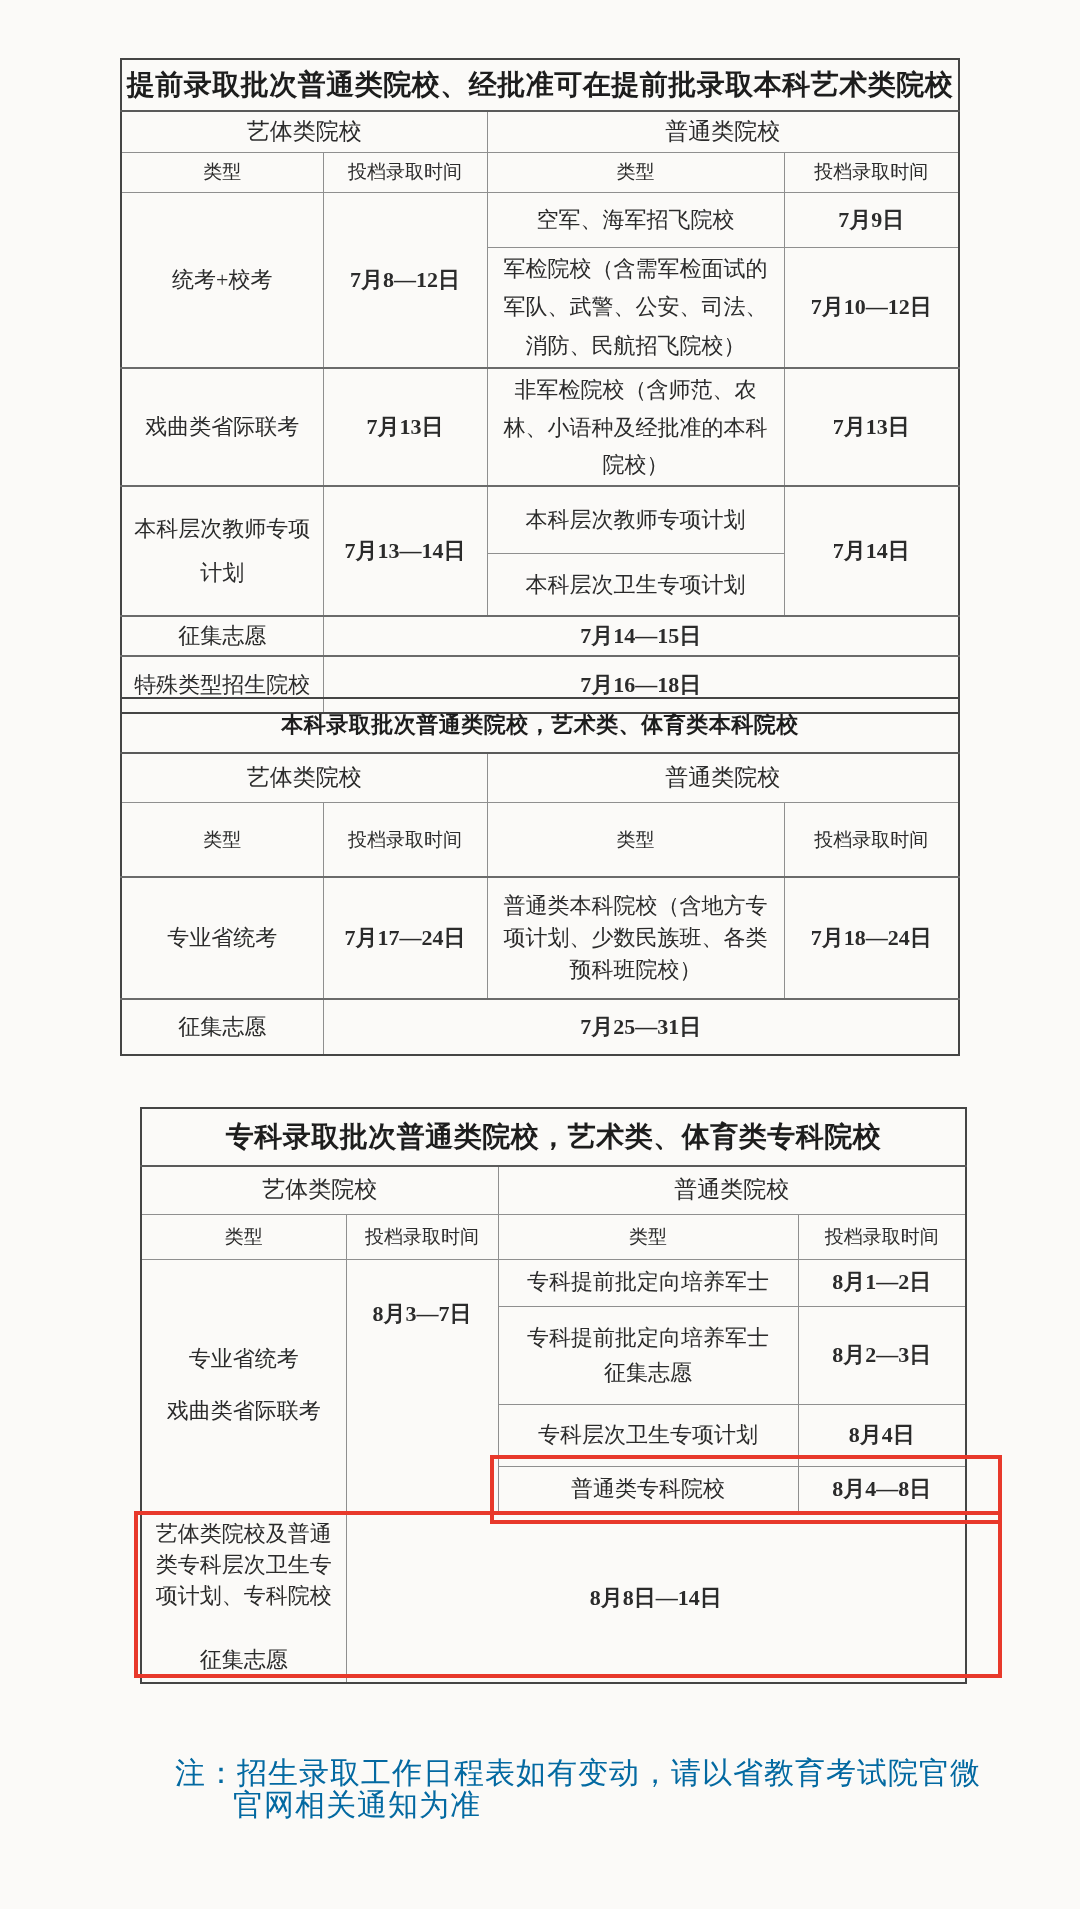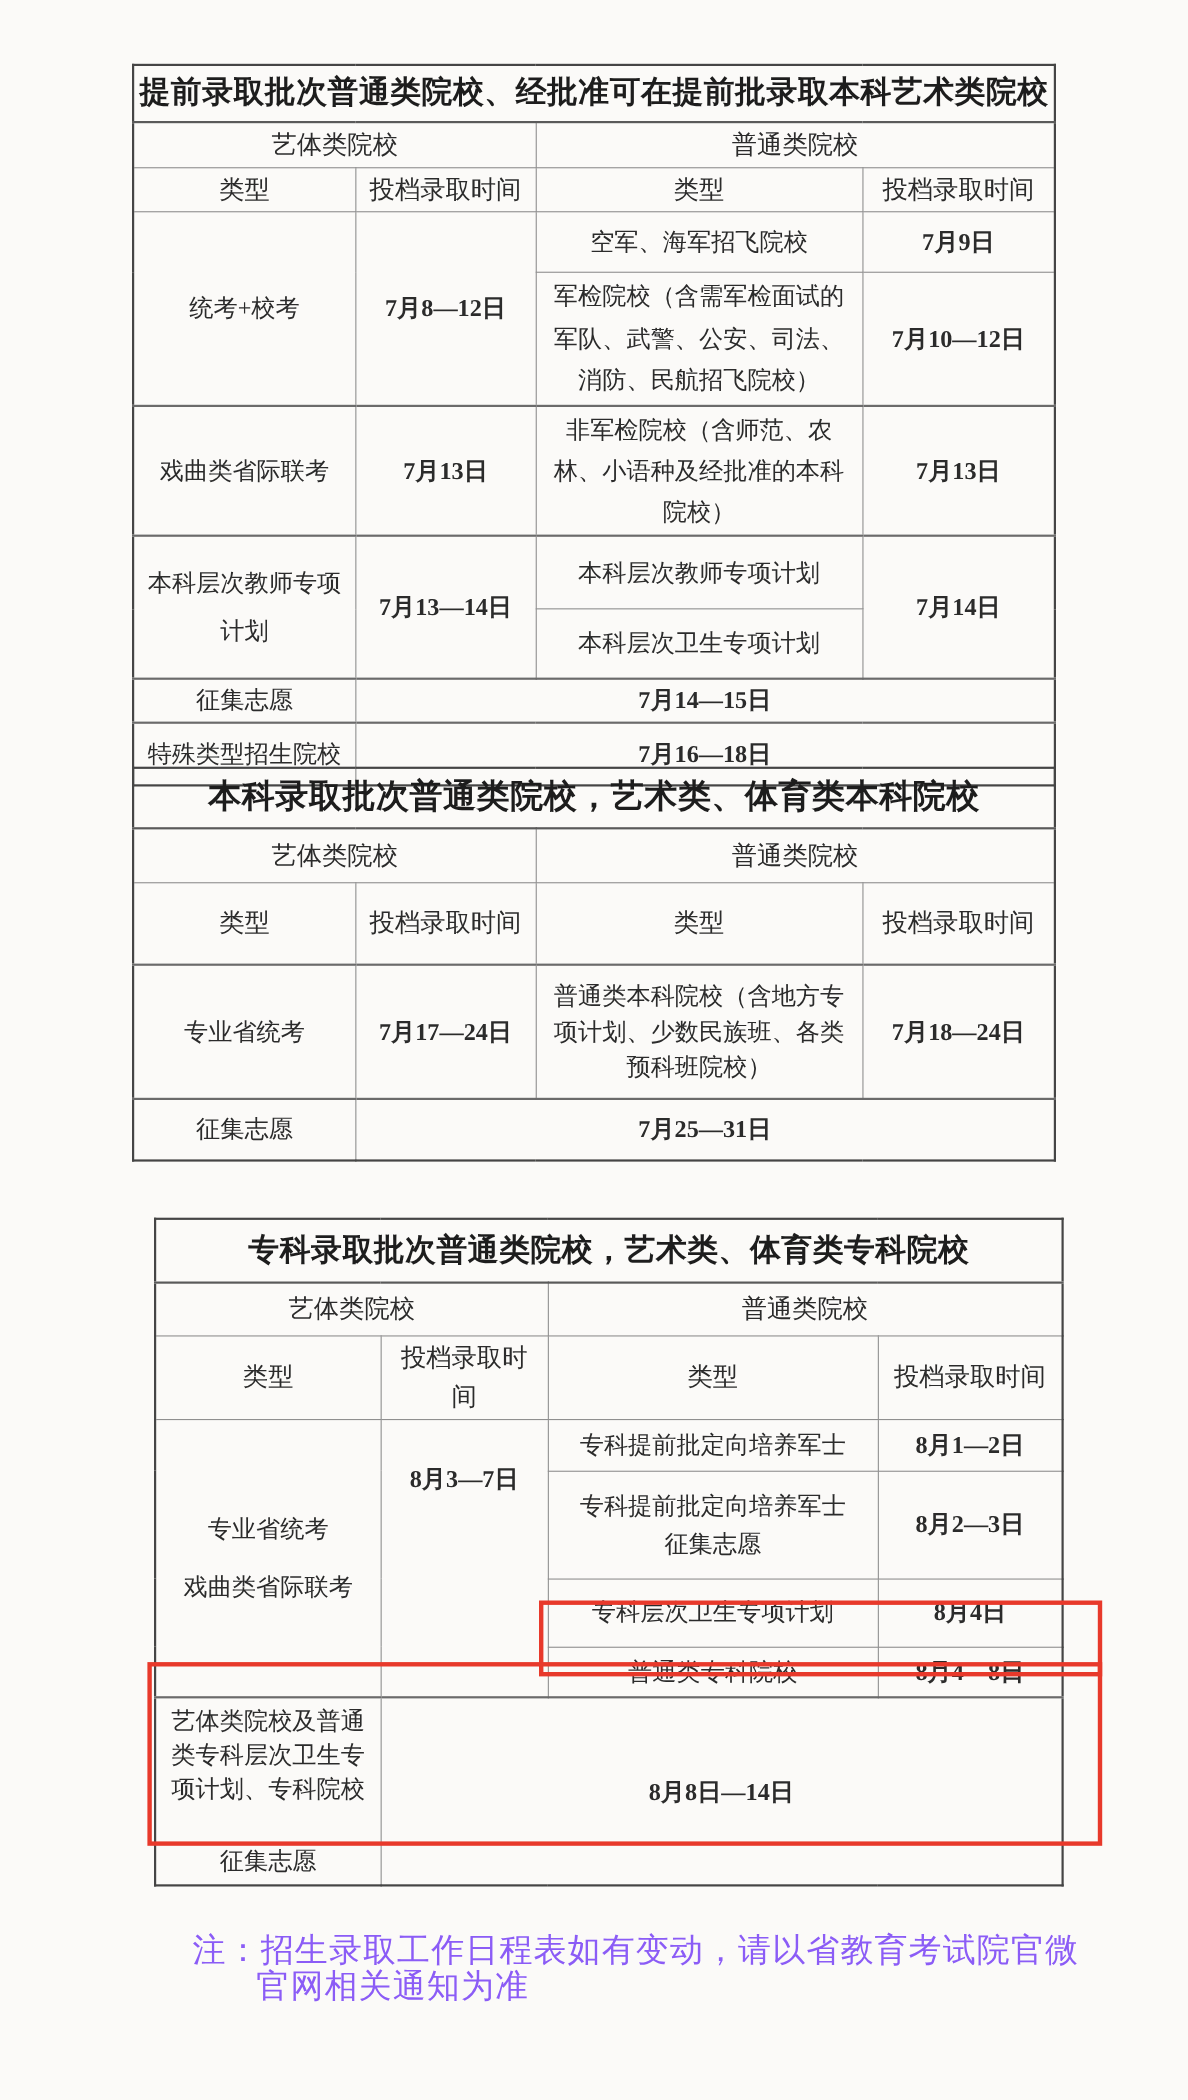--- a/index.html
+++ b/index.html
@@ -28,38 +28,38 @@
   .sched-table{border:2px solid #454545;}
   .sched-table td.title-cell{
     font-size:28px;
     font-weight:700;
     letter-spacing:0.5px;
     color:#1d1d1d;
     border-bottom:2px solid #5a5a5a;
     padding:2px 4px;
   }
   .sched-table td.group-hd{font-size:23px;}
-  .sched-table td.col-hd{font-size:23px;text-align:center;}
+  .sched-table td.col-hd{font-size:19px;text-align:center;}
   .sched-table td.date{font-weight:700;}
   .rule-h td{border-top:2px solid #6b6b6b;}
   .two-line .l2{margin-top:18px;}
   .stack-gap{margin-top:34px;}
   .red-box{
     position:absolute;
     border:4px solid #e8392b;
     background:transparent;
     z-index:5;
     pointer-events:none;
   }
   .note{
     position:absolute;
     font-family:"Liberation Sans","DejaVu Sans",sans-serif;
     font-weight:500;
     font-size:30px;
-    color:#8b5cf6;
+    color:#0369a1;
     letter-spacing:1px;
     white-space:nowrap;
   }
 </style>
 </head>
 <body>
 
 <table class="sched-table" style="left:120px;top:58px;width:838px;padding-left:20px;">
   <colgroup>
       <col style="width:202px">
@@ -119,21 +119,21 @@
 
 <table class="sched-table" style="left:120px;top:697px;width:838px;">
   <colgroup>
       <col style="width:202px">
       <col style="width:164px">
       <col style="width:297px">
       <col style="width:175px">
     </colgroup>
   <tbody>
       <tr style="height:55px">
-    <td colspan="4" class="title-cell" style="font-size:30px;">本科录取批次普通类院校，艺术类、体育类本科院校</td>
+    <td colspan="4" class="title-cell" style="font-size:22px;">本科录取批次普通类院校，艺术类、体育类本科院校</td>
   </tr>
   <tr style="height:49px">
     <td colspan="2" class="group-hd">艺体类院校</td>
     <td colspan="2" class="group-hd">普通类院校</td>
   </tr>
   <tr style="height:75px">
     <td class="col-hd">类型</td>
     <td class="col-hd">投档录取时间</td>
     <td class="col-hd">类型</td>
     <td class="col-hd">投档录取时间</td>

